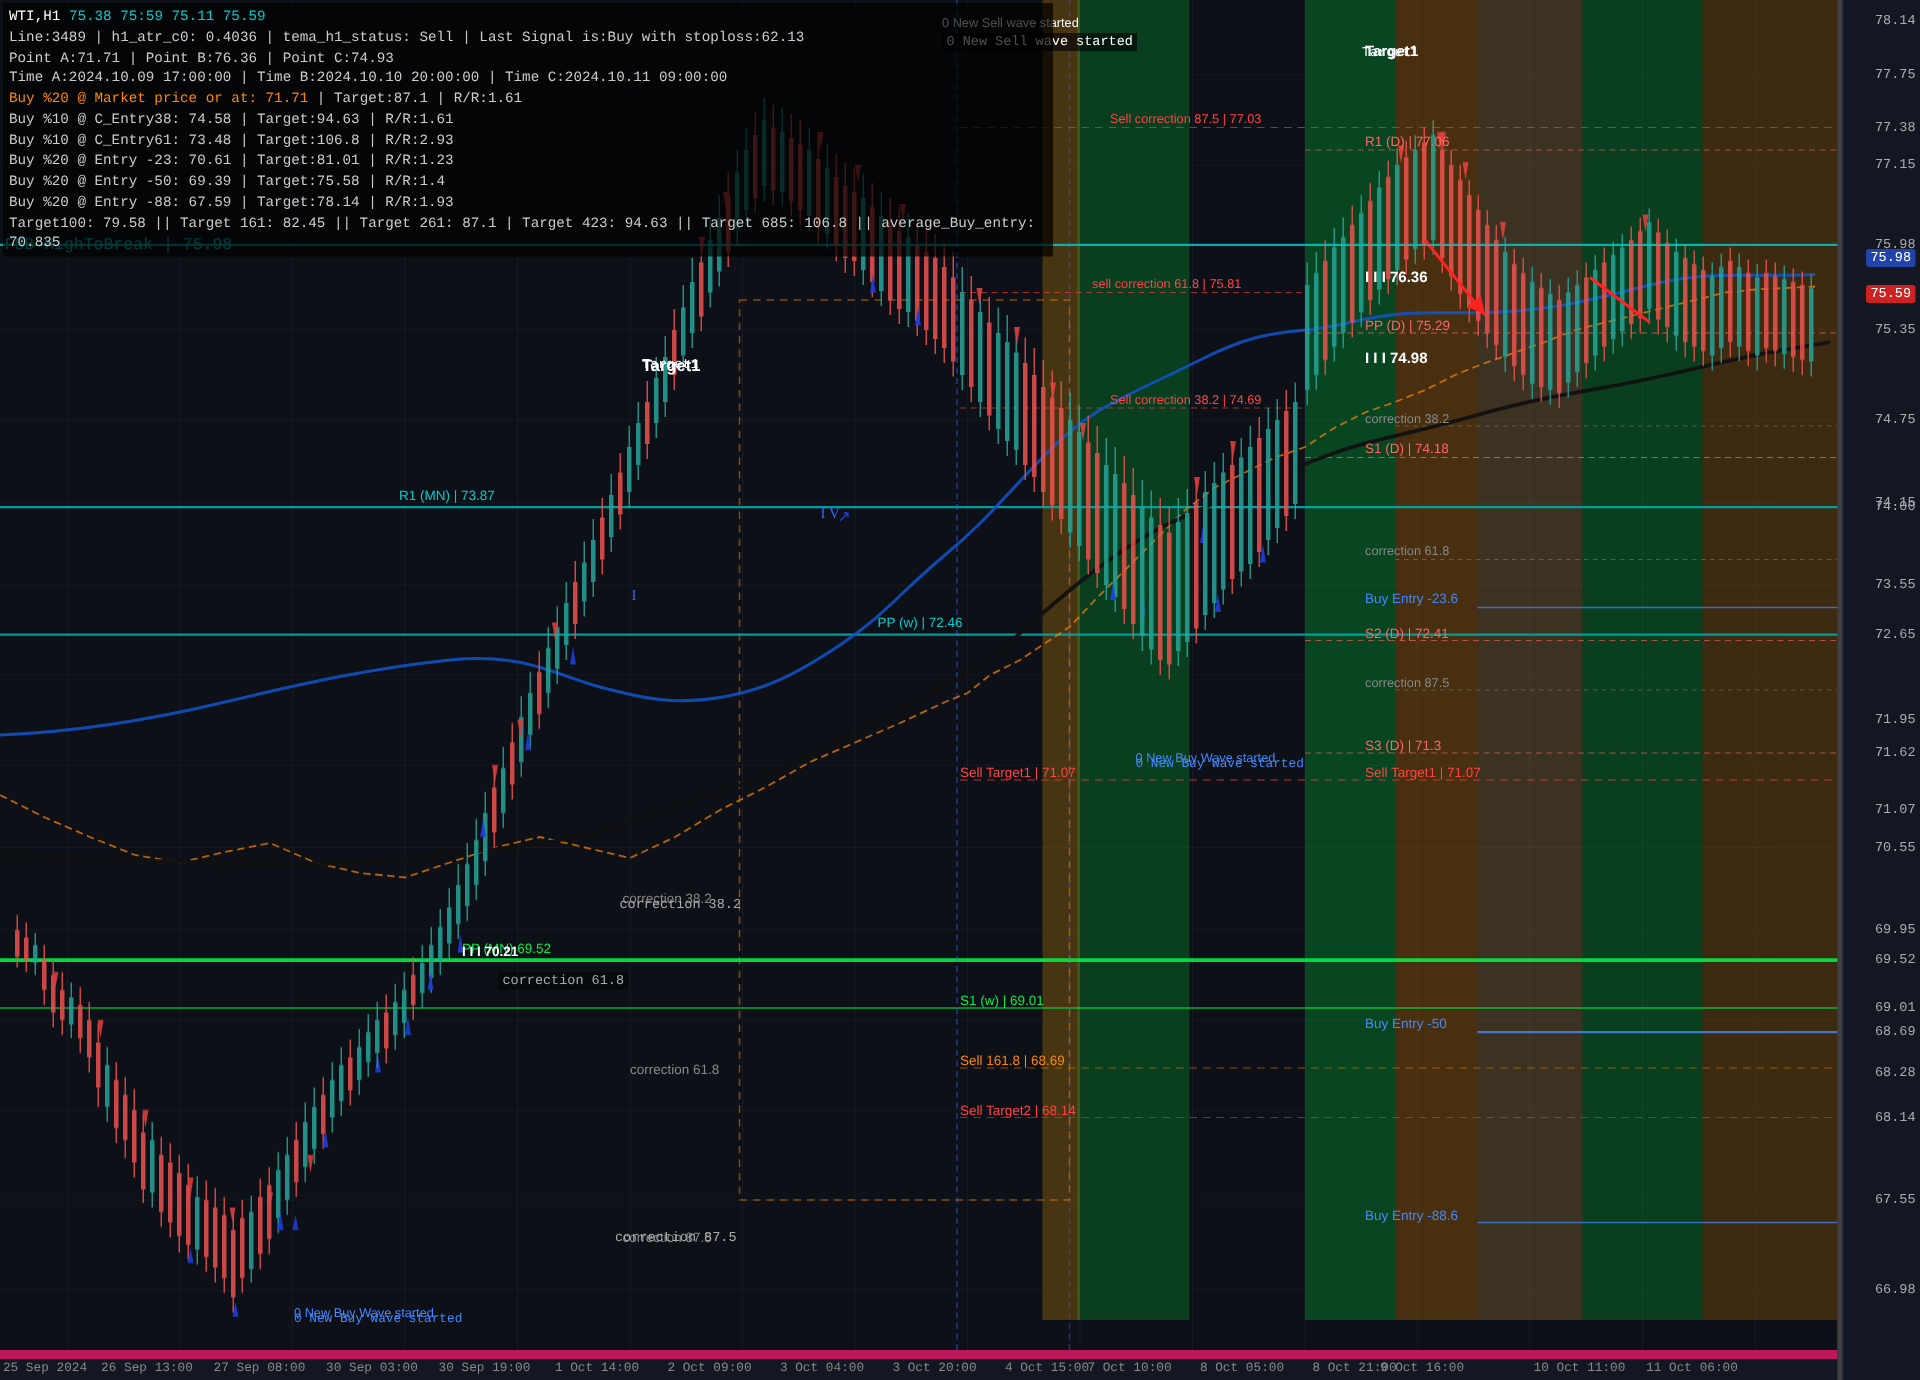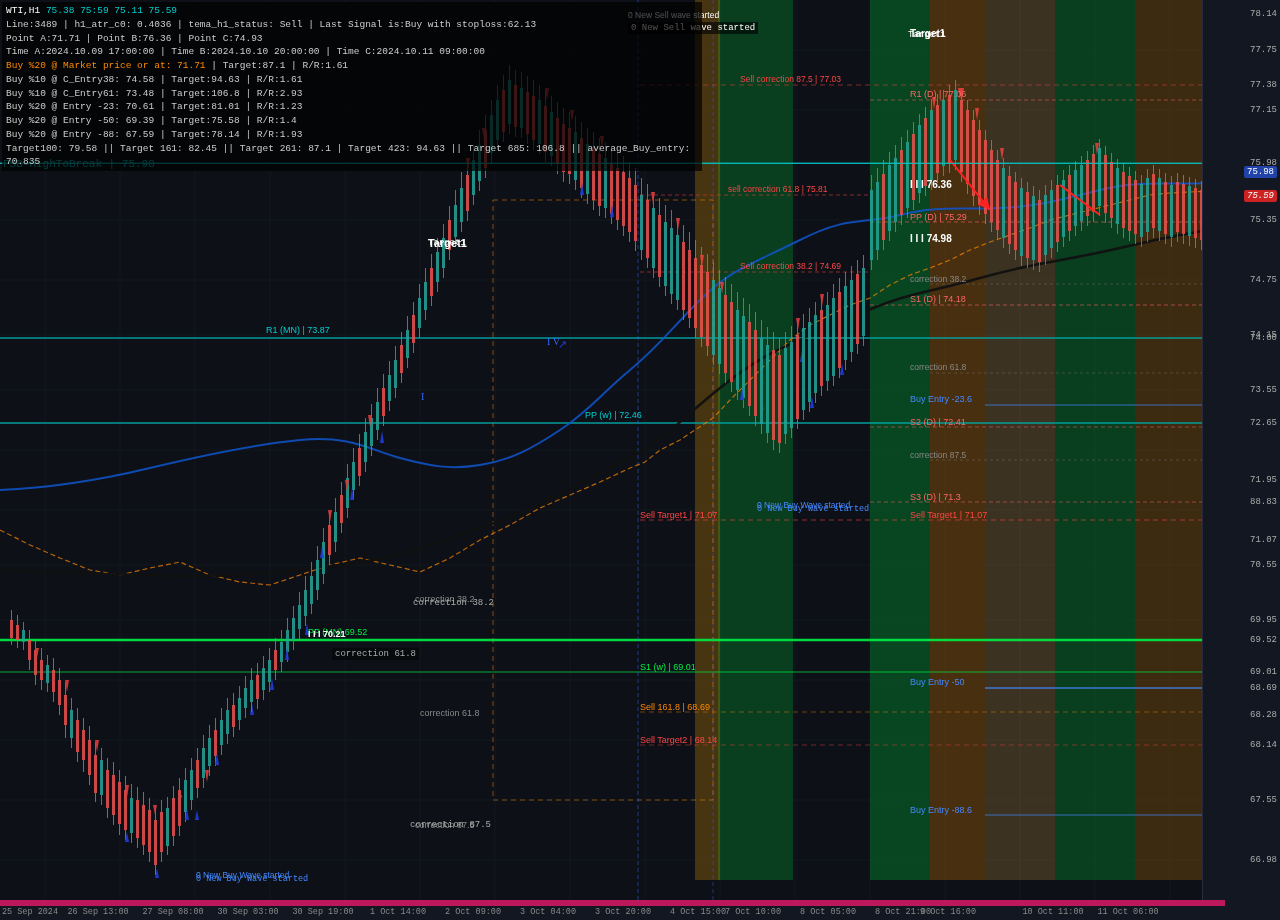--- a/index.html
+++ b/index.html
@@ -32,21 +32,21 @@
       max-width: 700px;
     }
     #info-panel .cyan { color: #00cccc; }
     #info-panel .white { color: #ffffff; }
     #info-panel .orange { color: #ff8800; }
 
     #price-axis {
       position: absolute;
       right: 0;
       top: 0;
-      width: 78px;
+      width: 52px;
       height: 920px;
       background: #131722;
       border-left: 1px solid #2a2a3e;
       z-index: 50;
     }
     .price-label {
       position: absolute;
       right: 3px;
       font-size: 9px;
       color: #aaa;
@@ -819,29 +819,29 @@
     <text x="308" y="637" fill="#ffffff" font-size="9" font-family="Arial" font-weight="bold">I I I 70.21</text>
   </svg>
 
   <div id="price-axis">
     <div class="price-label" style="top: 14px;">78.14</div>
     <div class="price-label" style="top: 50px;">77.75</div>
     <div class="price-label" style="top: 85px;">77.38</div>
     <div class="price-label" style="top: 110px;">77.15</div>
     <div class="price-label" style="top: 163px;">75.98</div>
     <div class="price-label highlight" style="top: 172px;">75.98</div>
-    <div class="price-label red-hl" style="top: 196px; font-style: italic;">75.59</div>
+    <div class="price-label red-hl" style="top: 196px;">75.59</div>
     <div class="price-label" style="top: 220px;">75.35</div>
     <div class="price-label" style="top: 280px;">74.75</div>
     <div class="price-label" style="top: 335px; margin-left: 38px;">74.15</div>
     <div class="price-label" style="top: 338px;">74.00</div>
     <div class="price-label" style="top: 390px;">73.55</div>
     <div class="price-label" style="top: 423px;">72.65</div>
     <div class="price-label" style="top: 480px;">71.95</div>
-    <div class="price-label" style="top: 502px;">88.83</div>
+    <div class="price-label" style="top: 502px;">71.62</div>
     <div class="price-label" style="top: 540px;">71.07</div>
     <div class="price-label" style="top: 565px;">70.55</div>
     <div class="price-label" style="top: 620px;">69.95</div>
     <div class="price-label" style="top: 640px;">69.52</div>
     <div class="price-label" style="top: 672px;">69.01</div>
     <div class="price-label" style="top: 688px;">68.69</div>
     <div class="price-label" style="top: 715px;">68.28</div>
     <div class="price-label" style="top: 745px;">68.14</div>
     <div class="price-label" style="top: 800px;">67.55</div>
     <div class="price-label" style="top: 860px;">66.98</div>

